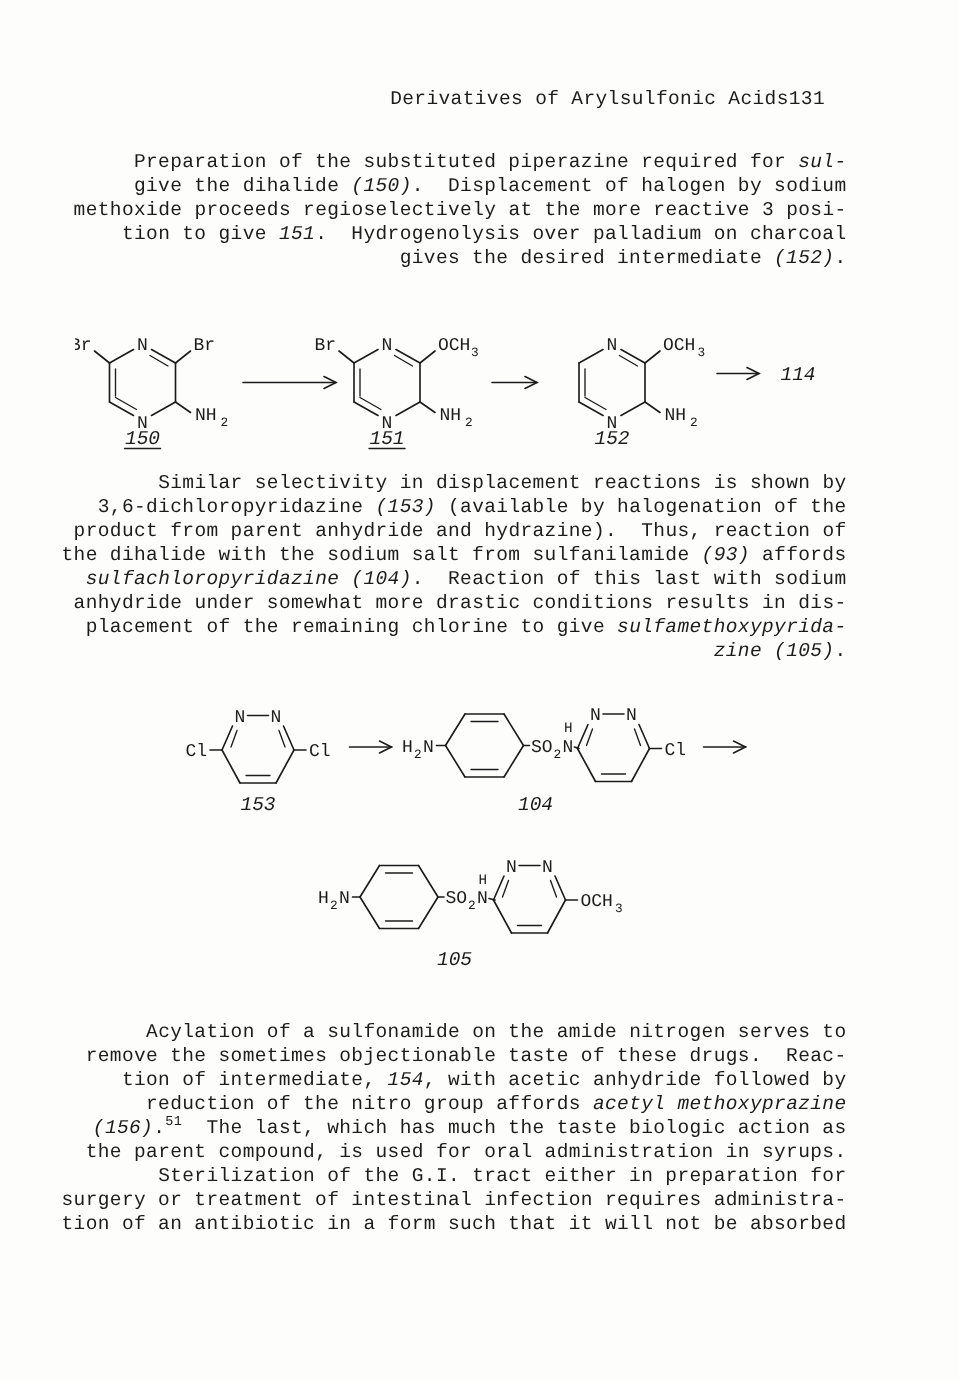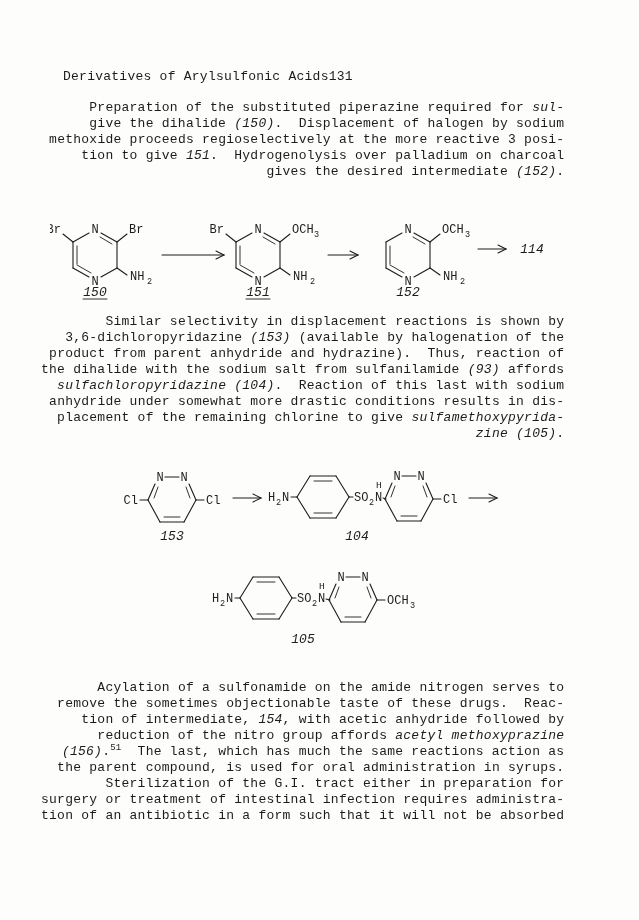--- a/index.html
+++ b/index.html
@@ -3,23 +3,23 @@
 <meta charset="utf-8">
 <style>
   html,body{margin:0;padding:0;}
   body{
     width:639px;height:920px;position:relative;
     background:#fdfdfc;color:#1c1c1c;
     font-family:"Liberation Mono","DejaVu Sans Mono",monospace;
     overflow:hidden;
   }
   .hdr{
-    position:absolute;top:69px;left:53px;width:497px;
-    display:flex;justify-content:flex-start;
-    font-size:13px;letter-spacing:.25px;white-space:pre;margin-left:10px;
+    position:absolute;top:58px;left:53px;width:497px;
+    display:flex;justify-content:flex-end;
+    font-size:13px;letter-spacing:.25px;white-space:pre;
   }
   .para{position:absolute;left:41px;font-size:13px;letter-spacing:.25px;text-align:right;}
   .tline{white-space:pre;height:16px;line-height:16px;}
   .it{font-style:italic;}
   sup{font-size:9px;line-height:0;vertical-align:super;}
   .scheme{position:absolute;}
   svg line, svg path{stroke:#1c1c1c;stroke-width:1.1;fill:none;stroke-linecap:round;}
   svg .thin{stroke-width:.9;}
   svg text{font-family:"Liberation Mono","DejaVu Sans Mono",monospace;fill:#1c1c1c;}
   .at{font-size:12px;}
@@ -258,18 +258,18 @@
     <text class="sb" x="270" y="45">3</text>
     <text class="cn" x="163" y="80" text-anchor="middle">105</text>
   </g>
 </svg>
 
 <div class="para" style="top:680px;">
     <div class="tline"><span>      Acylation of a sulfonamide on the amide nitrogen serves to</span></div>
     <div class="tline"><span>remove the sometimes objectionable taste of these drugs.  Reac-</span></div>
     <div class="tline"><span>tion of intermediate, </span><span class="it">154</span><span>, with acetic anhydride followed by</span></div>
     <div class="tline"><span>reduction of the nitro group affords </span><span class="it">acetyl methoxyprazine</span></div>
-    <div class="tline"><span class="it">(156)</span><span>.</span><sup>51</sup><span>  The last, which has much the same reactions action as</span></div>
+    <div class="tline"><span class="it">(156)</span><span>.</span><sup>51</sup><span>  The last, which has much the taste biologic action as</span></div>
     <div class="tline"><span>the parent compound, is used for oral administration in syrups.</span></div>
     <div class="tline"><span>      Sterilization of the G.I. tract either in preparation for</span></div>
     <div class="tline"><span>surgery or treatment of intestinal infection requires administra-</span></div>
     <div class="tline"><span>tion of an antibiotic in a form such that it will not be absorbed</span></div>
   </div>
 
 </body></html>

